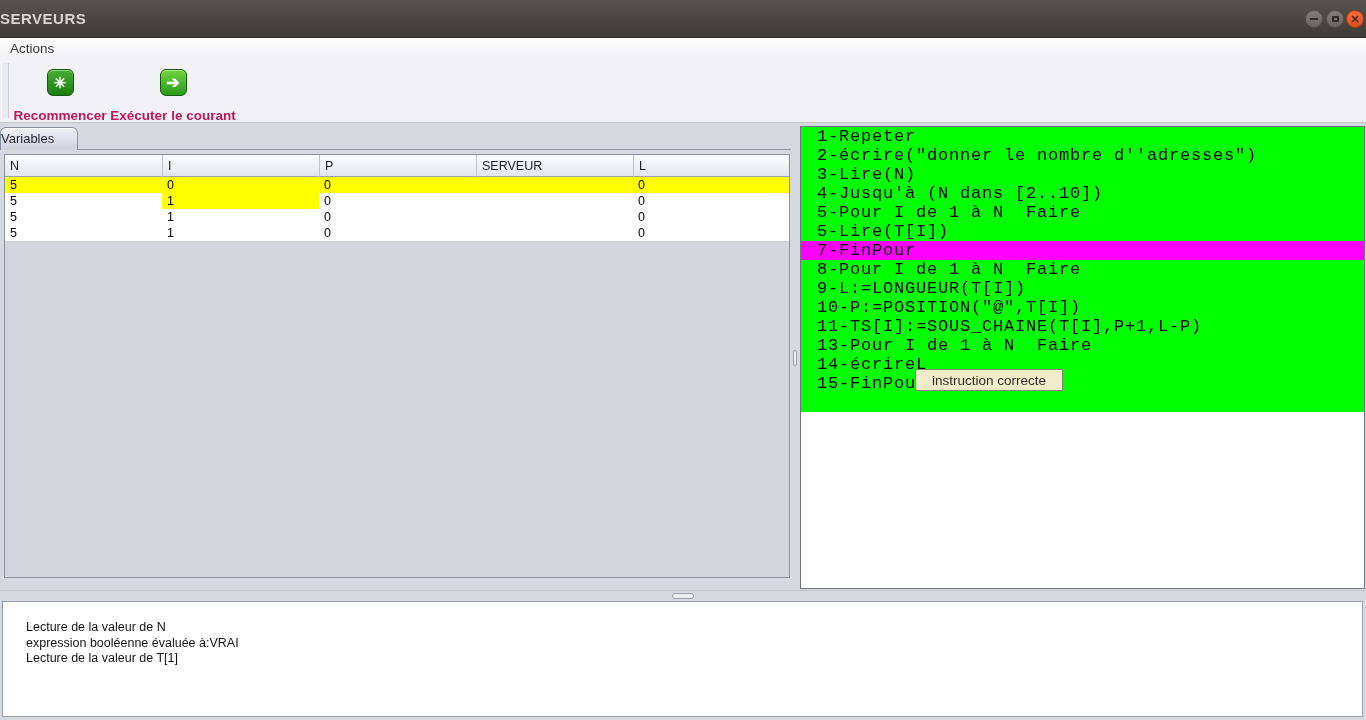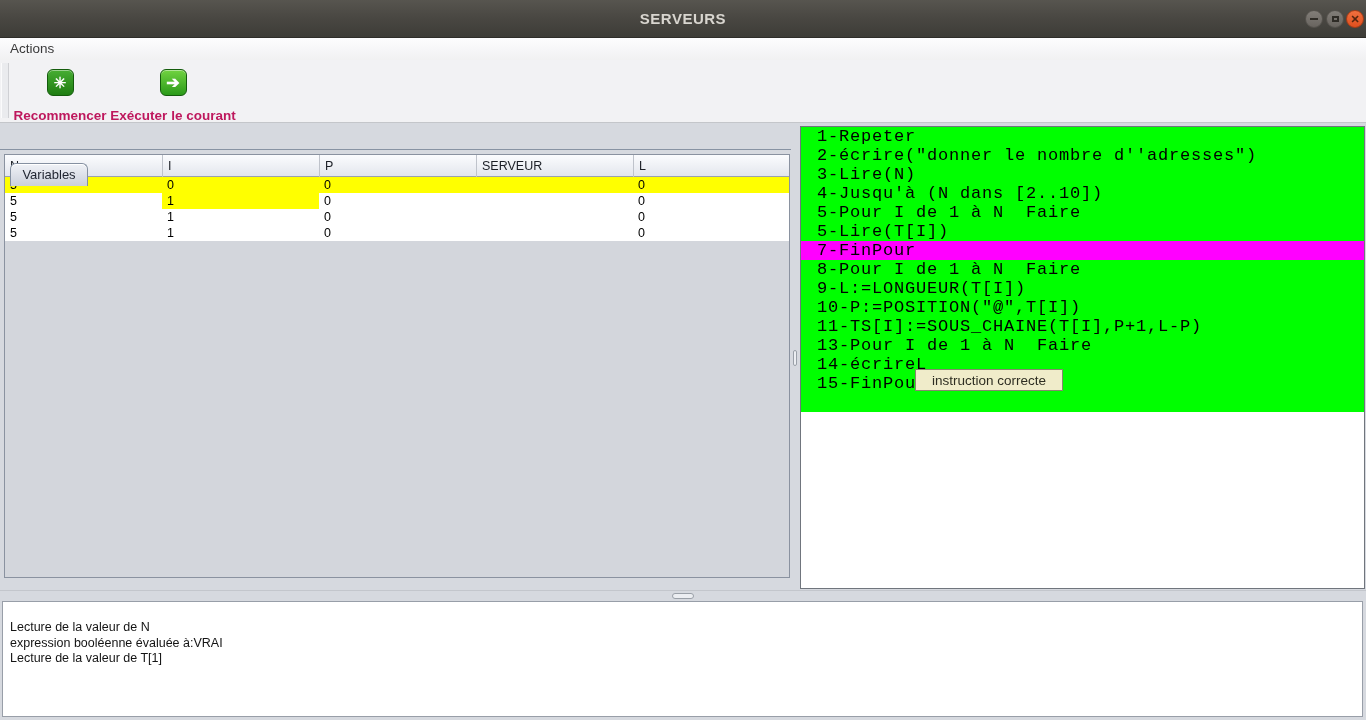--- a/index.html
+++ b/index.html
@@ -4,21 +4,21 @@
 <style>
   html,body{margin:0;padding:0;background:#b9bcc2;}
   *{box-sizing:border-box;}
   .app{position:relative;width:1366px;height:720px;background:#d6d9df;overflow:hidden;
        font-family:"Liberation Sans", sans-serif;}
 
   
   .titlebar{position:absolute;left:0;top:0;width:1366px;height:38px;
     background:linear-gradient(#57554f 0%,#4a4843 45%,#3d3c37 100%);
     border-bottom:1px solid #2e2d29;}
-  .title{position:absolute;left:0;right:0;top:0;height:38px;line-height:38px;text-align:center;
+  .title{position:absolute;left:0;right:0;top:0;height:38px;line-height:38px;
     font-size:15px;font-weight:bold;color:#d8d5cf;letter-spacing:.5px;}
   .wbtn{position:absolute;top:10px;width:18px;height:18px;border-radius:50%;
     display:flex;align-items:center;justify-content:center;cursor:default;}
   .wbtn.gray{background:linear-gradient(#827e79,#68645f);border:1px solid #55524d;}
   .wbtn.orange{background:linear-gradient(#f1703f,#e04f1e);border:1px solid #a93c15;}
   .g-min{width:8px;height:2px;background:#2f2c27;}
   .g-max{width:7px;height:6px;border:2px solid #2f2c27;}
   .g-close{font-size:11px;font-weight:bold;color:#55250e;line-height:1;}
 
   
@@ -37,24 +37,24 @@
     display:flex;align-items:center;justify-content:center;color:#fff;
     box-shadow:inset 0 1px 0 rgba(255,255,255,.45);}
   .gicon.restart{background:linear-gradient(#46ad32,#1f7d12);font-size:15px;font-weight:bold;}
   .gicon.run{background:linear-gradient(#71d341,#2b9a19);font-size:16px;font-weight:bold;}
   .tbtn1{left:8px;width:104px;} .tbtn2{left:110px;width:126px;}
 
   
   .main{position:absolute;left:0;top:123px;width:1366px;height:467px;background:#d6d9df;}
 
   
-  .tab{position:absolute;left:10px;top:4px;width:78px;height:23px;z-index:2;
+  .tab{position:absolute;left:0;top:4px;width:78px;height:23px;z-index:2;
     background:linear-gradient(#f0f2f7,#cbd0db);border:1px solid #8590a1;border-bottom:none;
-    border-radius:6px 6px 0 0;text-align:center;line-height:22px;font-size:13px;color:#1f2430;
-    box-shadow:inset 0 1px 0 #fff;margin-top:36px;}
+    border-radius:6px 6px 0 0;text-align:left;line-height:22px;font-size:13px;color:#1f2430;
+    box-shadow:inset 0 1px 0 #fff;}
   .tabline{position:absolute;left:0;top:26px;width:795px;height:1px;background:#8893a3;}
   .scrollpane{position:absolute;left:4px;top:31px;width:786px;height:424px;
     border:1px solid #8a92a0;background:#fff;overflow:hidden;}
   .thead{display:flex;height:22px;background:linear-gradient(#fbfcfe,#e3e6ed);
     border-bottom:1px solid #9aa1ae;}
   .th{height:22px;line-height:22px;padding-left:5px;font-size:12.5px;font-weight:500;color:#1c1f26;}
   .trow{display:flex;height:16px;background:#fff;}
   .tcell{height:16px;line-height:16px;padding-left:5px;font-size:12.5px;color:#000;}
   .th,.tcell{overflow:hidden;white-space:nowrap;}
   .th:nth-child(1),.tcell:nth-child(1){width:157px;}
@@ -85,21 +85,21 @@
 
   
   .hsplit{position:absolute;left:0;top:590px;width:1366px;height:11px;background:#d6d9df;
     border-top:1px solid #c3c6cc;}
   .hgrip{position:absolute;left:672px;top:2px;width:22px;height:6px;border-radius:3px;
     background:#eceef2;border:1px solid #9aa0a8;}
 
   
   .logpanel{position:absolute;left:2px;top:601px;width:1361px;height:116px;
     border:1px solid #989ea8;background:#fff;}
-  .logtext{padding:18px 0 0 7px;}
+  .logtext{padding:18px 0 0 23px;}
   .log-line{font-size:12.5px;line-height:15.5px;color:#141414;white-space:pre;}
 </style>
 </head>
 <body>
 
 <div class="app">
 
   <div class="titlebar">
     <div class="title">SERVEURS</div>
     <div class="wbtn gray" style="left:1305px">

